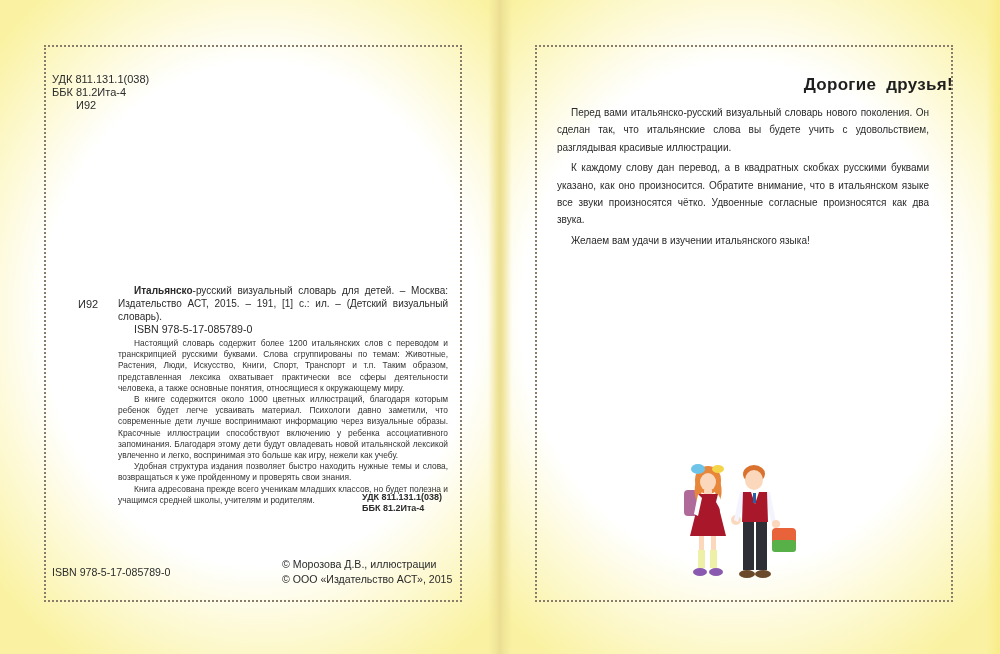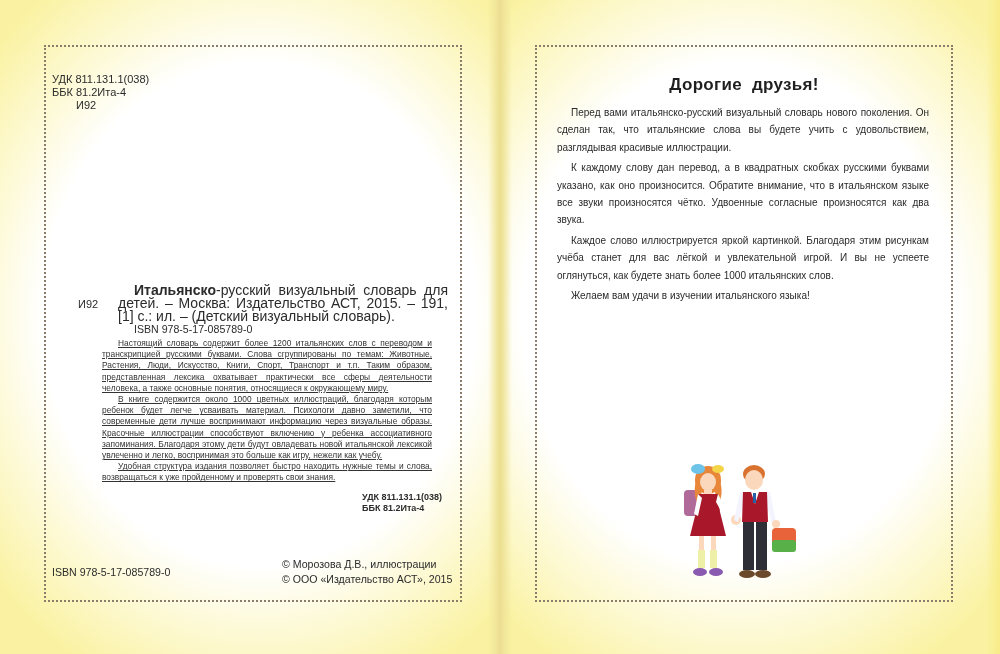--- a/index.html
+++ b/index.html
@@ -38,38 +38,38 @@
   .frame-right { left:535px; top:45px; width:418px; height:557px; }
 
   .txt { position:absolute; color:#2b2b2b; white-space:nowrap; }
   .udk-top { left:52px; top:73px; font-size:11px; line-height:13px; }
   .udk-top div { height:13px; }
   .udk-top .indent { padding-left:24px; }
 
   .code-i92 { left:78px; top:298px; font-size:11px; }
   .biblio {
     position:absolute; left:118px; top:284px; width:330px;
-    font-size:14px; line-height:13px; color:#2b2b2b; text-align:justify;
+    font-size:10px; line-height:13px; color:#2b2b2b; text-align:justify;
   }
   .biblio b { font-weight:bold; }
   .isbn-mid { position:absolute; left:134px; top:323px; font-size:10.6px; color:#2b2b2b; }
   .annot {
-    position:absolute; left:102px; top:338px; width:330px;
-    font-size:8.4px; line-height:11.2px; color:#333; text-align:justify;text-decoration:underline;
+    position:absolute; left:118px; top:338px; width:330px;
+    font-size:8.4px; line-height:11.2px; color:#333; text-align:justify;
   }
   .annot p { margin:0; text-indent:16px; }
   .udk-bottom {
     position:absolute; left:362px; top:492px; font-size:9px; line-height:11px;
     font-weight:bold; color:#2b2b2b; white-space:nowrap;
   }
   .isbn-bottom { left:52px; top:566px; font-size:10.6px; }
   .copyright { position:absolute; left:282px; top:557px; font-size:10.6px; line-height:15px; color:#2b2b2b; white-space:nowrap; }
 
   .greet-title {
-    position:absolute; left:535px; width:418px; top:75px; text-align:center;
+    position:absolute; left:535px; width:418px; top:75px; text-align:right;
     font-size:17px; font-weight:bold; color:#1f1f1f; letter-spacing:0.3px; word-spacing:5px;
   }
   .greet-body {
     position:absolute; left:557px; top:104px; width:372px;
     font-size:10px; line-height:17.4px; color:#2a2a2a; text-align:justify;
   }
   .greet-body p { margin:0 0 3px 0; text-indent:14px; }
 
   .kids {
     position:absolute; left:680px; top:462px; width:140px; height:124px;
@@ -97,40 +97,40 @@
 <div class="biblio">
   <span style="padding-left:16px"></span><b>Итальянско</b><span>-русский визуальный словарь для детей. – Москва: Издательство АСТ, 2015. – 191, [1] с.: ил. – (Детский визуальный словарь).</span>
 </div>
 
 <div class="isbn-mid">ISBN 978-5-17-085789-0</div>
 
 <div class="annot">
   <p>Настоящий словарь содержит более 1200 итальянских слов с переводом и транскрипцией русскими буквами. Слова сгруппированы по темам: Животные, Растения, Люди, Искусство, Книги, Спорт, Транспорт и т.п. Таким образом, представленная лексика охватывает практически все сферы деятельности человека, а также основные понятия, относящиеся к окружающему миру.</p>
   <p>В книге содержится около 1000 цветных иллюстраций, благодаря которым ребенок будет легче усваивать материал. Психологи давно заметили, что современные дети лучше воспринимают информацию через визуальные образы. Красочные иллюстрации способствуют включению у ребенка ассоциативного запоминания. Благодаря этому дети будут овладевать новой итальянской лексикой увлеченно и легко, воспринимая это больше как игру, нежели как учебу.</p>
   <p>Удобная структура издания позволяет быстро находить нужные темы и слова, возвращаться к уже пройденному и проверять свои знания.</p>
+  <p>Книга адресована прежде всего ученикам младших классов, но будет полезна и учащимся средней школы, учителям и родителям.</p>
 </div>
 
 <div class="udk-bottom">
   <div>УДК 811.131.1(038)</div>
   <div>ББК 81.2Ита-4</div>
 </div>
 
 <div class="txt isbn-bottom">ISBN 978-5-17-085789-0</div>
 
 <div class="copyright">
   <div>© Морозова Д.В., иллюстрации</div>
   <div>© ООО «Издательство АСТ», 2015</div>
 </div>
 
 <div class="greet-title">Дорогие друзья!</div>
 
 <div class="greet-body">
   <p>Перед вами итальянско-русский визуальный словарь нового поколения. Он сделан так, что итальянские слова вы будете учить с удовольствием, разглядывая красивые иллюстрации.</p>
   <p>К каждому слову дан перевод, а в квадратных скобках русскими буквами указано, как оно произносится. Обратите внимание, что в итальянском языке все звуки произносятся чётко. Удвоенные согласные произносятся как два звука.</p>
-  <p>Каждое слово иллюстрируется яркой картинкой. Благодаря этим рисункам учёба станет для вас лёгкой и увлекательной игрой. И вы не успеете оглянуться, как будете знать более 1000 итальянских слов.</p>
   <p>Желаем вам удачи в изучении итальянского языка!</p>
 </div>
 
 <div class="kids">
   <svg width="140" height="124" viewBox="0 0 140 124" xmlns="http://www.w3.org/2000/svg">
 
     <rect x="4" y="28" width="14" height="26" rx="4" fill="#b06a9a"></rect>
 
     <ellipse cx="28" cy="18" rx="13" ry="14" fill="#e8863a"></ellipse>
     <path d="M16 18 Q12 36 20 44 L22 26 Z" fill="#e8863a"></path>

